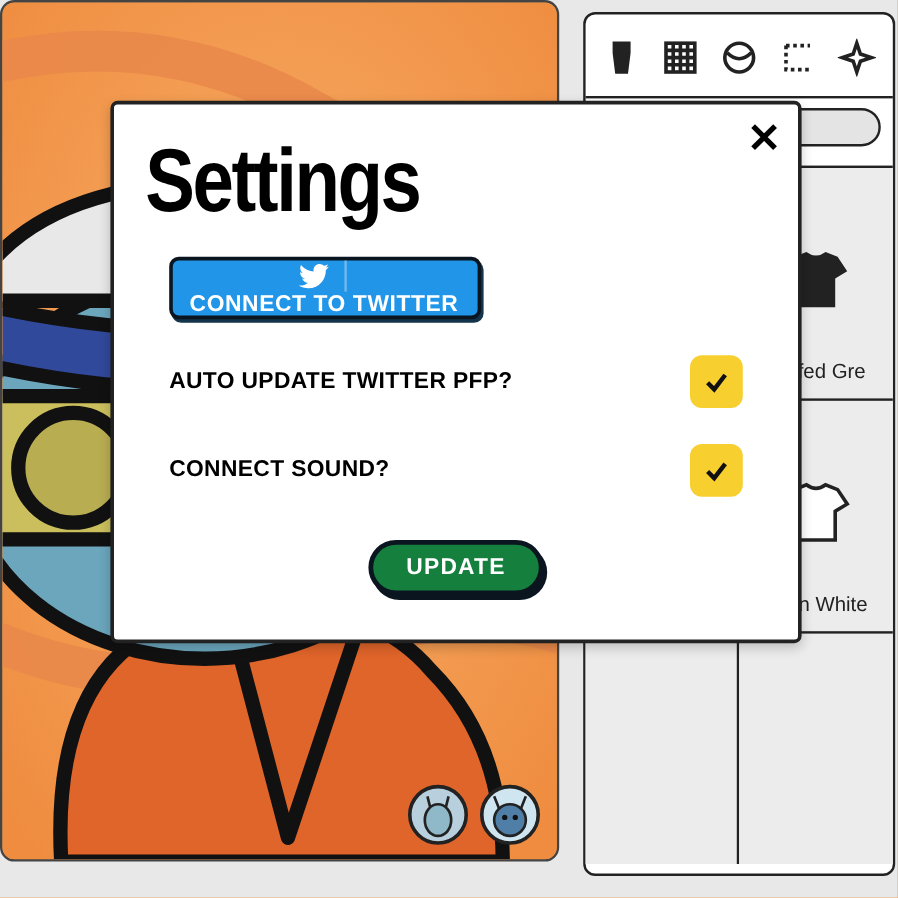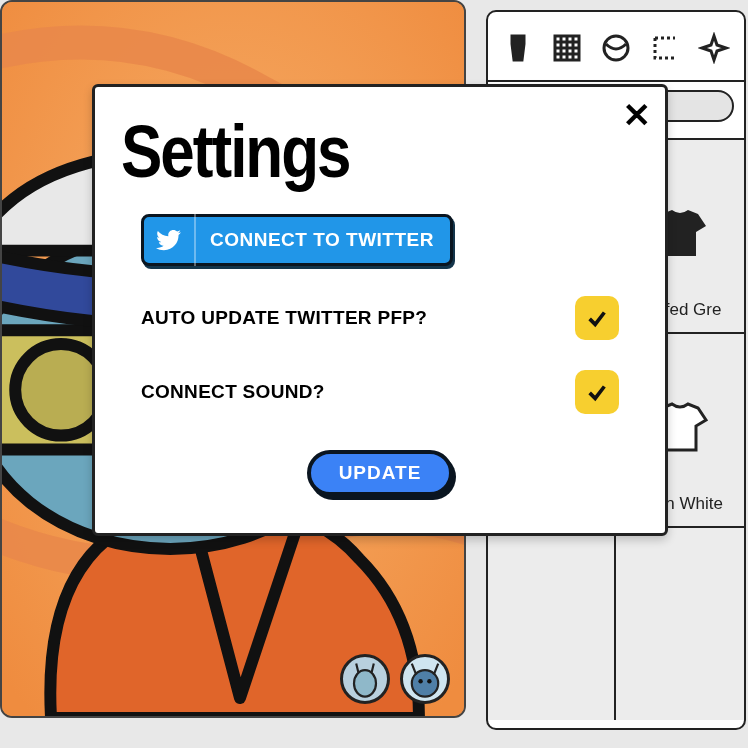--- a/index.html
+++ b/index.html
@@ -58,20 +58,21 @@
 }
 .close-x {
   position:absolute; right:14px; top:8px; font-size:34px; font-weight:900; cursor:pointer;
 }
 .twitter-btn {
   margin-left:20px;
   display:inline-flex; align-items:center;
   background:#2196e8; border:3px solid #0a1520; border-radius:8px;
   height:52px; padding:0 16px 0 0; color:#fff; cursor:pointer;
   box-shadow:2px 3px 0 #13344a;
+  flex-direction:column;
 }
 .tw-ic {
   width:52px; height:52px; display:flex; align-items:center; justify-content:center;
   border-right:2px solid rgba(255,255,255,.35);
 }
 .tw-ic svg { width:26px; height:26px; fill:#fff; }
 .tw-label { font-weight:900; font-size:19px; letter-spacing:.5px; padding-left:14px; }
 
 .setting-row {
   display:flex; justify-content:space-between; align-items:center;
@@ -80,21 +81,21 @@
 }
 .setting-label { font-weight:900; font-size:19px; letter-spacing:.3px; }
 .chk {
   width:44px; height:44px; border-radius:10px; background:#f7cf2f; border:none;
   display:flex; align-items:center; justify-content:center; cursor:pointer;
 }
 .chk svg { width:22px; height:22px; stroke:#111; stroke-width:4; fill:none; }
 
 .update-btn {
   display:block; margin:36px auto 0;
-  background:#3b82f6; color:#fff; border:4px solid #0a1520; border-radius:26px;
+  background:#15803d; color:#fff; border:4px solid #0a1520; border-radius:26px;
   padding:8px 28px; font-weight:900; font-size:19px; letter-spacing:1px;
   box-shadow:3px 4px 0 #0a1520; cursor:pointer;
 }
 </style>
 </head>
 <body>
 
 <div class="avatar-panel">
   <svg viewBox="0 0 466 718" preserveAspectRatio="xMidYMid slice">
     <defs>

